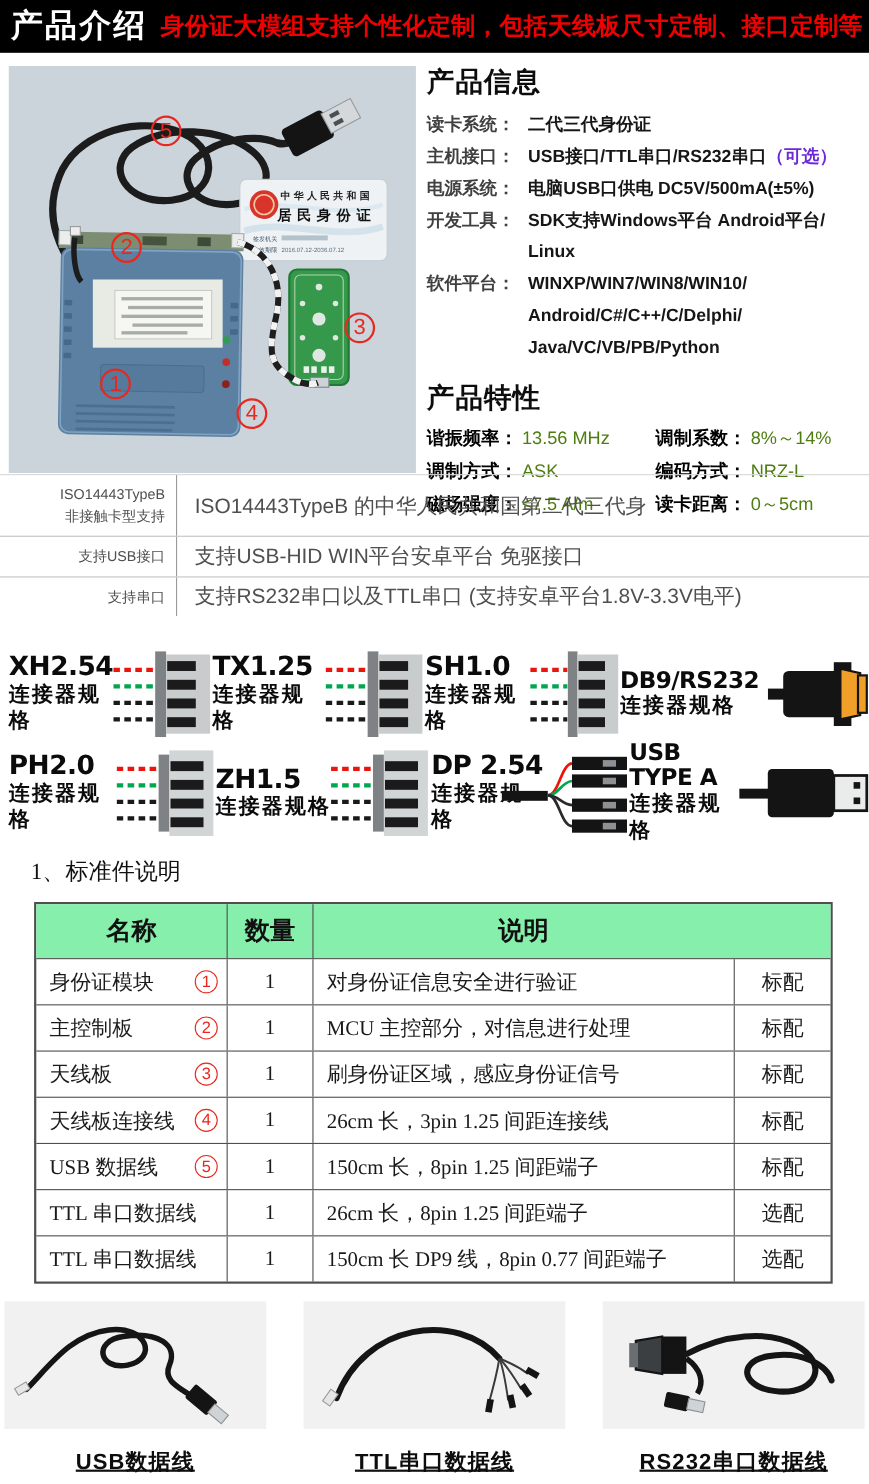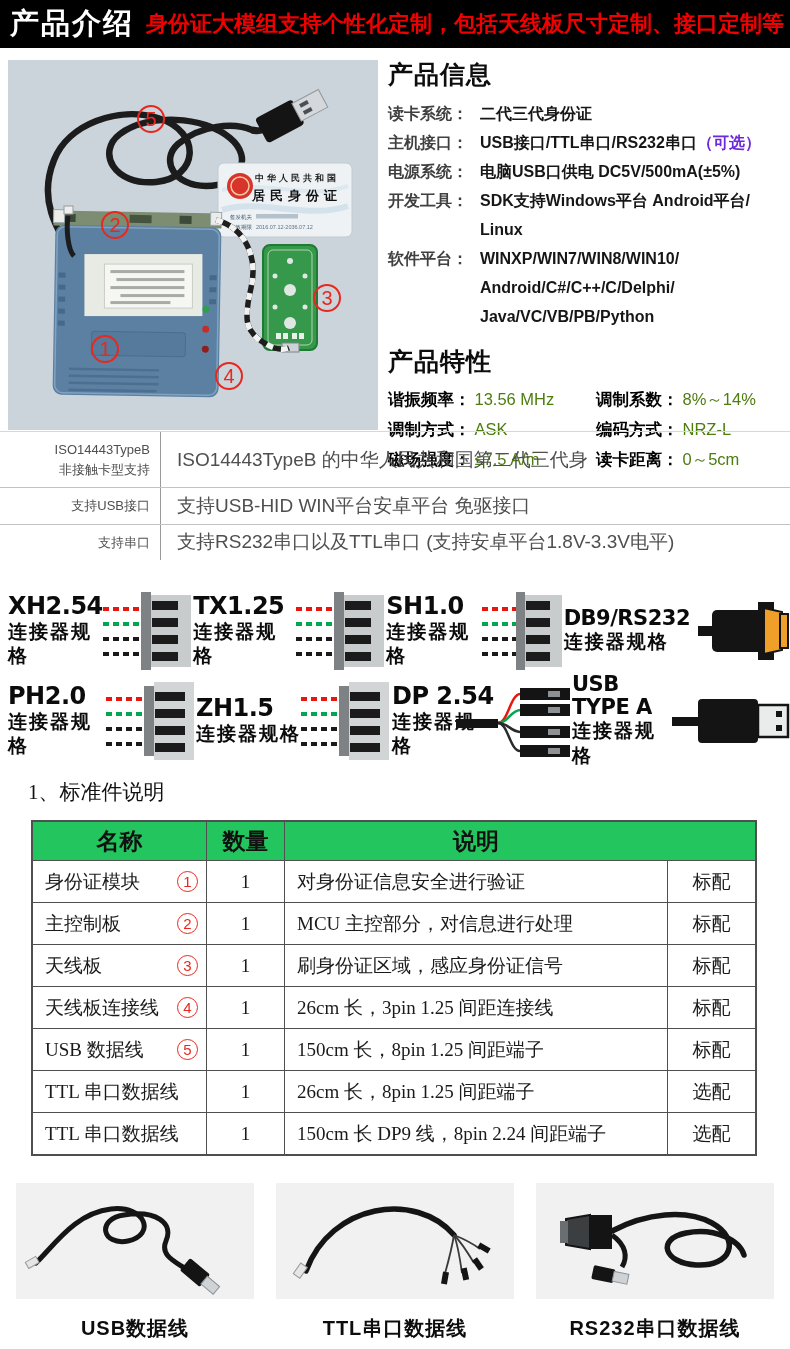--- a/index.html
+++ b/index.html
@@ -56,28 +56,28 @@
   .ptable{position:absolute;left:31px;top:820px;width:726px;border:2px solid #4f4f4f;
           font-family:"Liberation Serif","DejaVu Serif",serif;box-sizing:border-box;}
   .prow{display:flex;}
   .prow + .prow{border-top:1px solid #4f4f4f;}
   .pcell{box-sizing:border-box;display:flex;align-items:center;}
   .pcell + .pcell{border-left:1px solid #4f4f4f;}
   .pc1{width:173px;padding:0 8px 0 12px;justify-content:space-between;}
   .pc2{width:78px;justify-content:center;}
   .pc3{width:383px;padding-left:12px;}
   .pc4{flex:1;justify-content:center;}
-  .phead{height:38px;background:#22c55e;font-size:23px;font-weight:700;}
+  .phead{height:49px;background:#86efac;font-size:23px;font-weight:700;}
   .phead .pcell{justify-content:center;padding:0;}
   .pdata{height:41px;font-size:19px;color:#1a1a1a;}
   .tbl-callout{width:21px;height:21px;border:1.5px solid #e8281e;border-radius:50%;color:#e8281e;
                font-size:15px;display:flex;align-items:center;justify-content:center;flex:none;
                font-family:"Liberation Sans",sans-serif;box-sizing:border-box;}
   
-  .cables{position:absolute;left:0;top:1183px;width:790px;display:flex;justify-content:center;gap:22px;}
+  .cables{position:absolute;left:0;top:1183px;width:790px;display:flex;justify-content:center;gap:34px;text-decoration:underline;}
   .cable-col{display:flex;flex-direction:column;align-items:center;}
   .cable-box{width:238px;height:116px;background:#f1f1f1;}
   .cable-caption{margin-top:16px;font-size:20px;font-weight:700;color:#0d0d0d;letter-spacing:1px;}
 </style>
 </head>
 <body>
 
 <div class="page">
 
   <div class="header-bar">
@@ -519,21 +519,21 @@
         </div>
       <div class="pcell pc2">1</div>
       <div class="pcell pc3">26cm 长，8pin 1.25 间距端子</div>
       <div class="pcell pc4">选配</div>
     </div>
     <div class="prow pdata">
       <div class="pcell pc1">
           <span>TTL 串口数据线</span>
         </div>
       <div class="pcell pc2">1</div>
-      <div class="pcell pc3">150cm 长 DP9 线，8pin 2.24 间距端子</div>
+      <div class="pcell pc3">150cm 长 DP9 线，8pin 0.77 间距端子</div>
       <div class="pcell pc4">选配</div>
     </div>
   </div>
 
   <div class="cables">
     <div class="cable-col">
       <div class="cable-box">
         <svg width="238" height="116" viewBox="0 0 238 116">
           <path d="M20 80 C 40 60, 60 30, 95 26 C 130 22, 140 52, 112 58 C 86 63, 80 36, 108 32 C 140 27, 158 40, 150 58 C 144 72, 158 78, 170 86" fill="none" stroke="#151515" stroke-width="5" stroke-linecap="round"></path>
           <rect x="10" y="76" width="12" height="7" fill="#e6e6e6" stroke="#999" transform="rotate(-30 16 79)"></rect>

